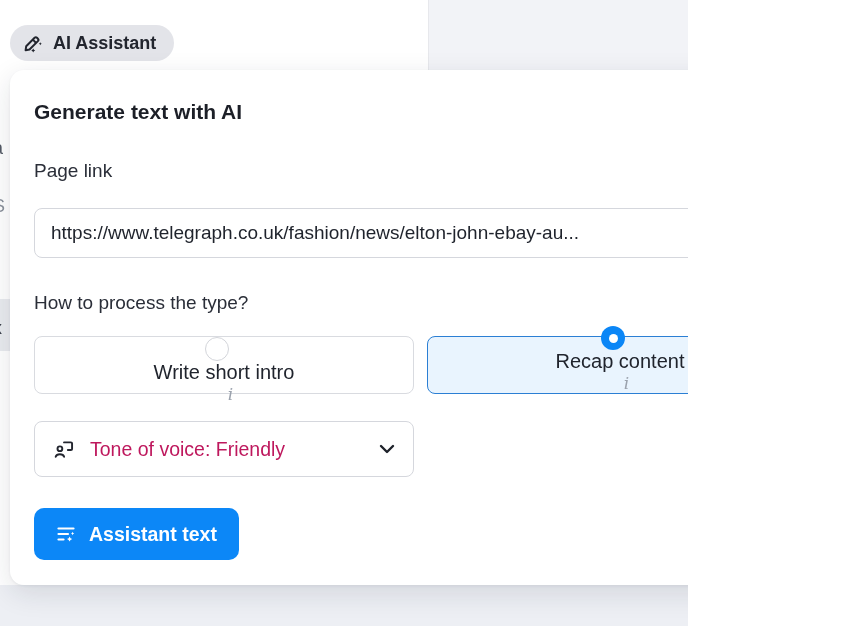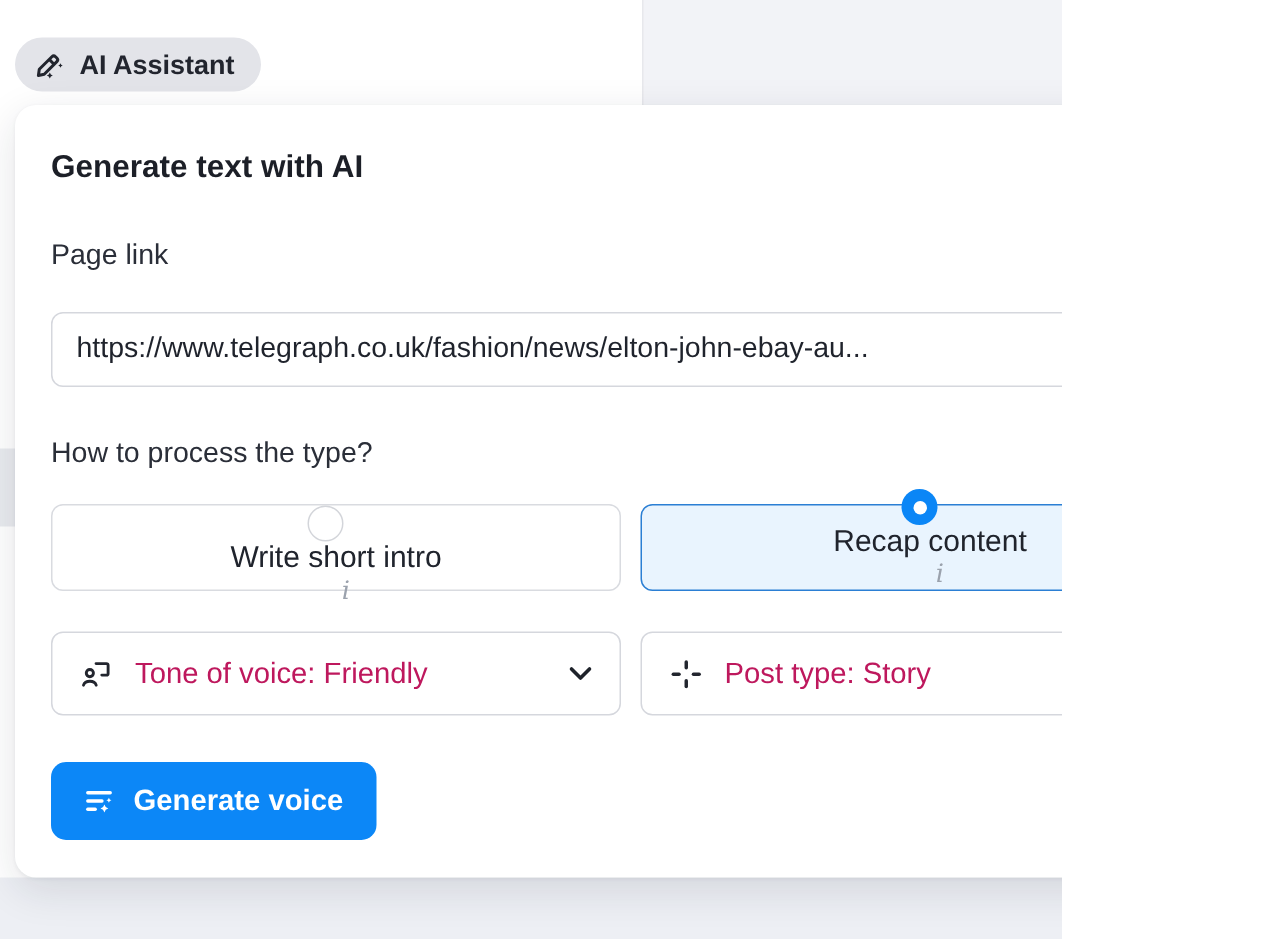--- a/index.html
+++ b/index.html
@@ -1,17 +1,17 @@
 <!DOCTYPE html>
 <html><head>
 <meta charset="utf-8">
 <style>
   html,body{margin:0;padding:0;}
   body{font-family:"Liberation Sans", sans-serif; background:#ffffff;}
-  .stage{position:relative;width:688px;height:626px;overflow:hidden;background:#ffffff;padding-left:20px;}
+  .stage{position:relative;width:688px;height:626px;overflow:hidden;background:#ffffff;}
 
   
   .bg-top-panel{position:absolute;left:428px;top:0;width:343px;height:70px;background:#f2f3f7;border-left:1px solid #e7e8ec;border-right:1px solid #dcdee3;}
   .bg-bottom-strip{position:absolute;left:0;top:585px;width:852px;height:41px;background:#edeff4;}
   .bg-bottom-right{position:absolute;left:776px;top:585px;width:76px;height:41px;background:#f5f6f9;border-left:1px solid #dcdee3;}
   .edge-frag{position:absolute;width:11px;overflow:hidden;color:#555b66;font-size:18px;pointer-events:none;}
   .edge-frag span{display:inline-block;margin-left:-7px;}
   .frag-chip{position:absolute;left:0;top:299px;width:11px;height:52px;background:#e9ebef;}
 
   
@@ -119,45 +119,29 @@
           </svg>
         </span>
         <span class="dd-label">Tone of voice: Friendly</span>
         <span style="display:flex;">
           <svg width="16" height="10" viewBox="0 0 16 10" fill="none">
             <path d="M2 2 L8 8 L14 2" stroke="#1e222a" stroke-width="2.4" stroke-linecap="round" stroke-linejoin="round"></path>
           </svg>
         </span>
       </div>
 
-      <div class="dropdown right">
-        <span style="display:flex;">
-          <svg class="lead" width="23" height="23" viewBox="0 0 24 24" fill="none" stroke="#22252e" stroke-width="2.4" stroke-linecap="round">
-            <path d="M3 12 h4"></path>
-            <path d="M17 12 h4"></path>
-            <path d="M12 3.5 v4"></path>
-            <path d="M12 16.5 v4"></path>
-          </svg>
-        </span>
-        <span class="dd-label">Post type: Story</span>
-        <span style="display:flex;">
-          <svg width="16" height="10" viewBox="0 0 16 10" fill="none">
-            <path d="M2 2 L8 8 L14 2" stroke="#1e222a" stroke-width="2.4" stroke-linecap="round" stroke-linejoin="round"></path>
-          </svg>
-        </span>
-      </div>
     </div>
 
     <button class="generate-btn">
       <span style="display:flex;">
         <svg width="22" height="22" viewBox="0 0 22 22" fill="none" stroke="#ffffff" stroke-width="2.2" stroke-linecap="round">
           <path d="M2.5 5.5 h15"></path>
           <path d="M2.5 11 h9.5"></path>
           <path d="M2.5 16.5 h5"></path>
           <path d="M16.6 8.8 Q16.9 10.2 18.3 10.5 Q16.9 10.8 16.6 12.2 Q16.3 10.8 14.9 10.5 Q16.3 10.2 16.6 8.8 Z" fill="#ffffff" stroke="none"></path>
           <path d="M13.6 13.4 Q14.1 15.5 16.2 16 Q14.1 16.5 13.6 18.6 Q13.1 16.5 11 16 Q13.1 15.5 13.6 13.4 Z" fill="#ffffff" stroke="none"></path>
         </svg>
       </span>
-      <span class="label">Generate voice</span>
+      <span class="label">Assistant text</span>
     </button>
 
   </div>
 </div>
 
 </body></html>

